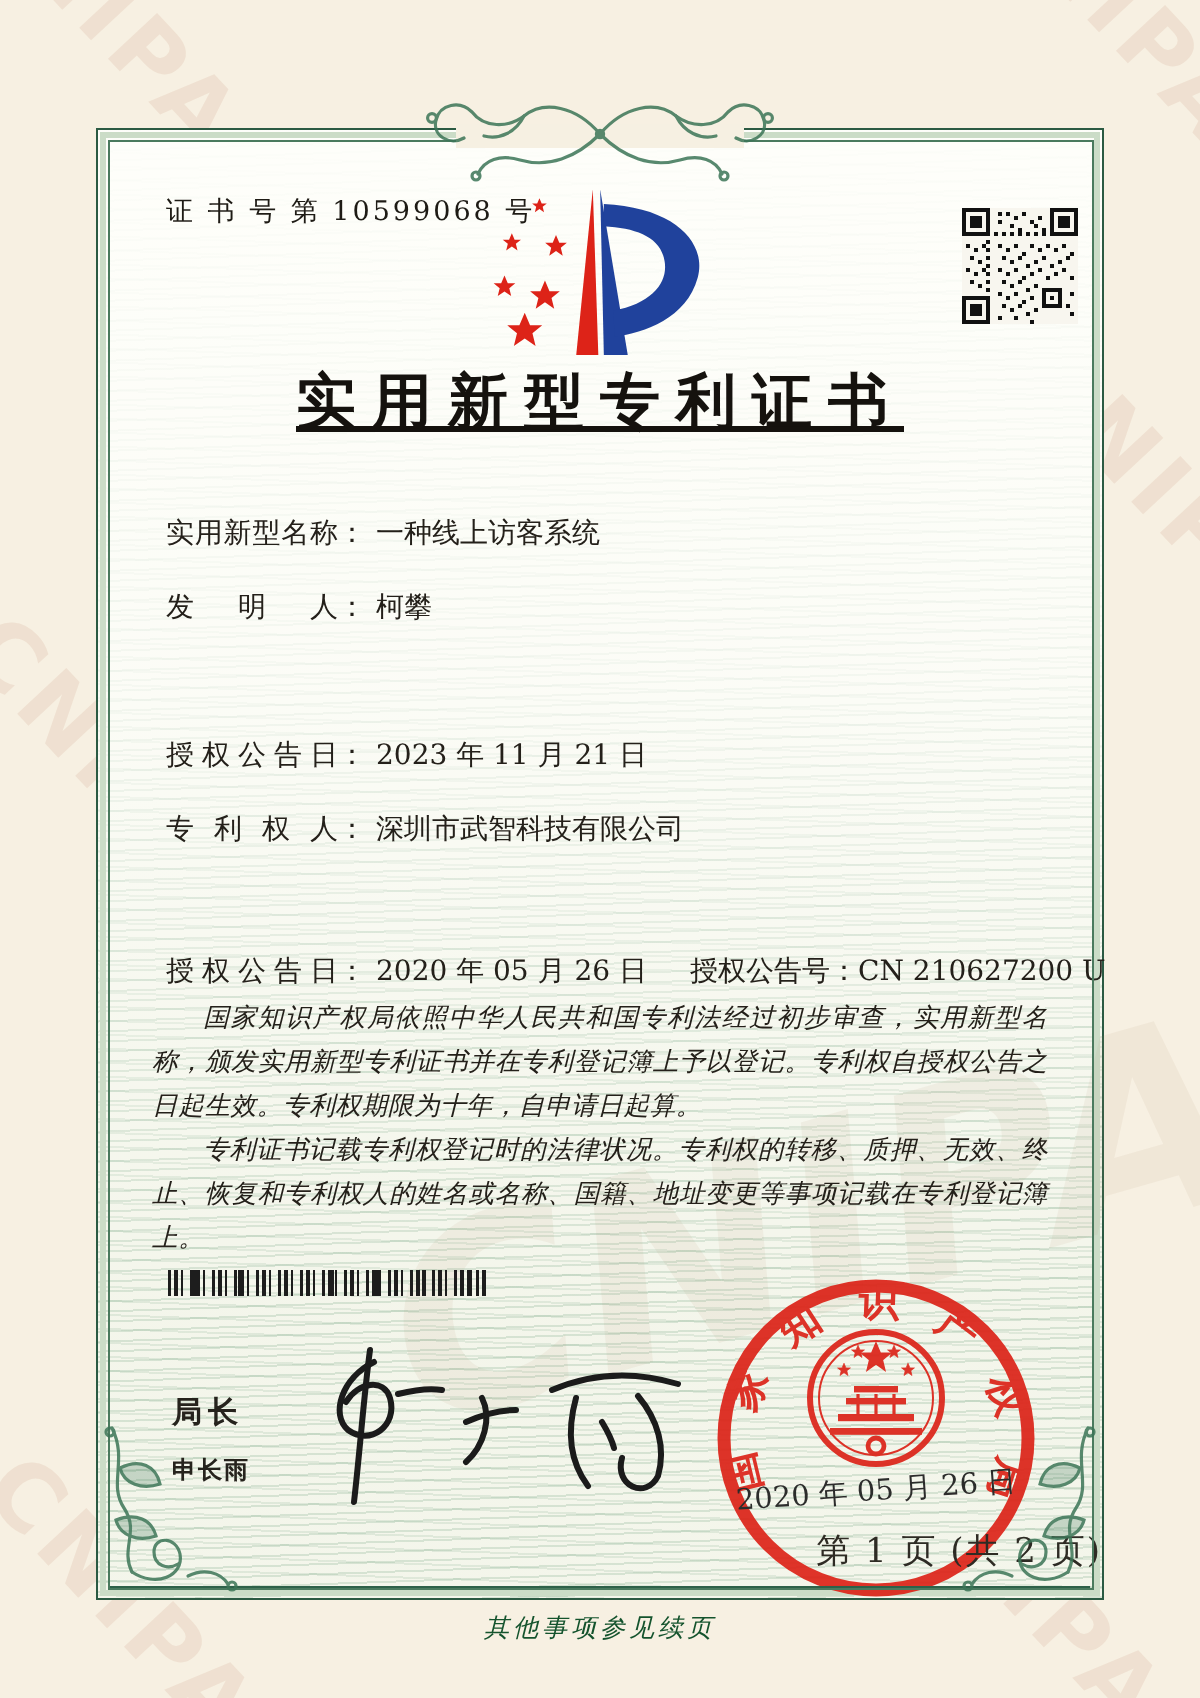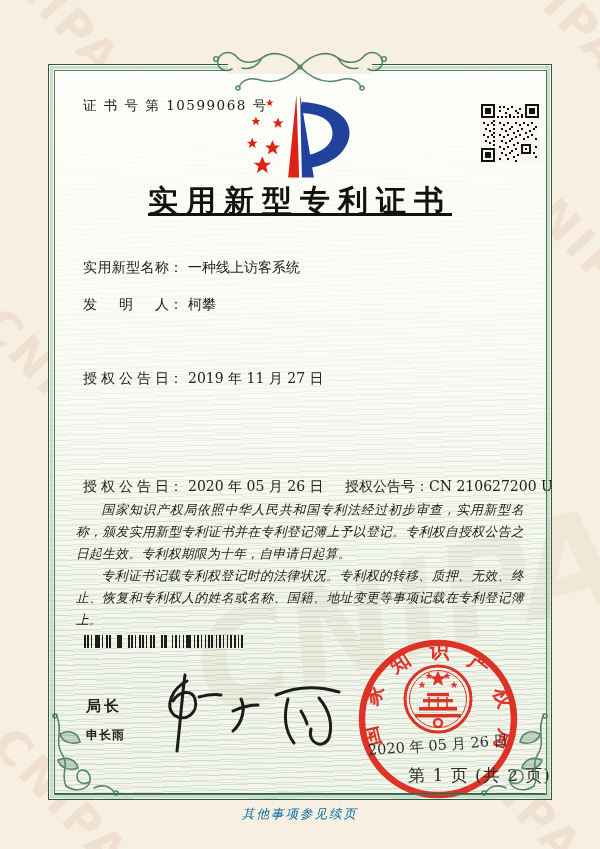--- a/index.html
+++ b/index.html
@@ -76,21 +76,21 @@
   
   .signer-title{position:absolute; left:37px; top:632px; font-size:15px; font-weight:600; letter-spacing:3px; color:#26231d;}
   .signer-name{position:absolute; left:37px; top:662px; font-size:12px; font-weight:600; letter-spacing:1px; color:#26231d;}
   .signature{position:absolute; left:92px; top:600px;}
   
   .seal{position:absolute; left:300px; top:568px;}
   
   .page-info{position:absolute; left:0; bottom:12px; width:100%; text-align:right; font-size:17px; letter-spacing:1px; color:#2e2b24;}
   .footer-note{
     position:absolute; left:0; top:806px; width:100%; text-align:center;
-    font-size:12.5px; letter-spacing:2px; font-style:italic; color:#0369a1;
+    font-size:12.5px; letter-spacing:2px; font-style:italic; color:#14532d;
   }
   .ornament-top{position:absolute; left:200px; top:42px; pointer-events:none;}
   .corner{position:absolute; pointer-events:none;}
   .corner-bl{left:50px; top:712px;}
   .corner-br{right:50px; top:712px; transform:scaleX(-1);}
 </style>
 </head>
 <body>
 
 <div class="page">
@@ -162,21 +162,24 @@
 
     <div class="title">实用新型专利证书</div>
 
     <div class="frow r0">
       <span class="flabel">实用新型名称</span><span class="fcolon">：</span><span class="fvalue">一种线上访客系统</span>
     </div>
     <div class="frow r1">
       <span class="flabel">发明人</span><span class="fcolon">：</span><span class="fvalue">柯攀</span>
     </div>
     <div class="frow r3">
-      <span class="flabel">授权公告日</span><span class="fcolon">：</span><span class="fvalue">2019 年 11 月 27 日</span>
+      <span class="flabel">授权公告日</span><span class="fcolon">：</span><span class="fvalue">2023 年 11 月 21 日</span>
+    </div>
+    <div class="frow r4">
+      <span class="flabel">专利权人</span><span class="fcolon">：</span><span class="fvalue">深圳市武智科技有限公司</span>
     </div>
     <div class="frow rgrant">
       <span class="flabel">授权公告日</span><span class="fcolon">：</span><span class="fvalue">2020 年 05 月 26 日</span>
       <span class="grant2"><span>授权公告号</span><span>：</span><span>CN 210627200 U</span></span>
     </div>
 
     <div class="paras">
       <p>国家知识产权局依照中华人民共和国专利法经过初步审查，实用新型名称，颁发实用新型专利证书并在专利登记簿上予以登记。专利权自授权公告之日起生效。专利权期限为十年，自申请日起算。</p>
       <p>专利证书记载专利权登记时的法律状况。专利权的转移、质押、无效、终止、恢复和专利权人的姓名或名称、国籍、地址变更等事项记载在专利登记簿上。</p>
     </div>

